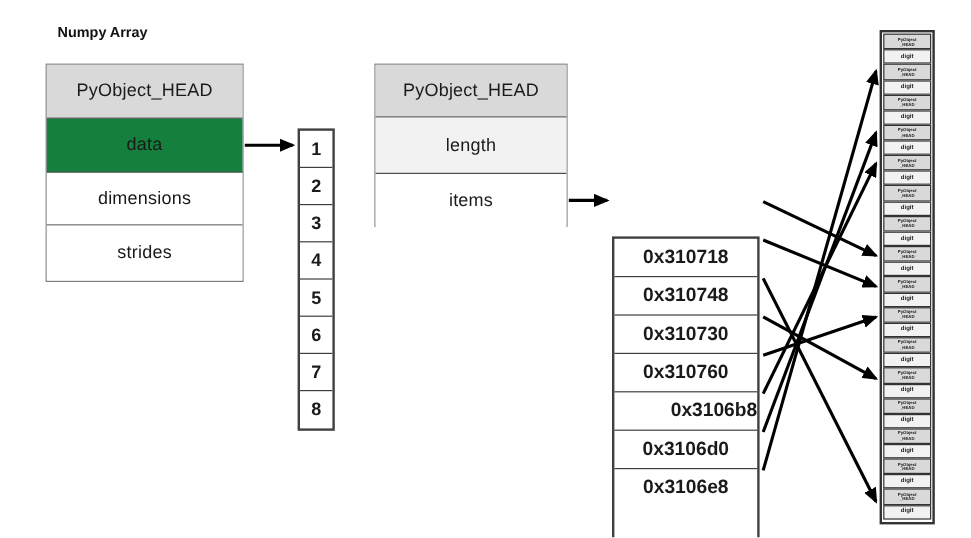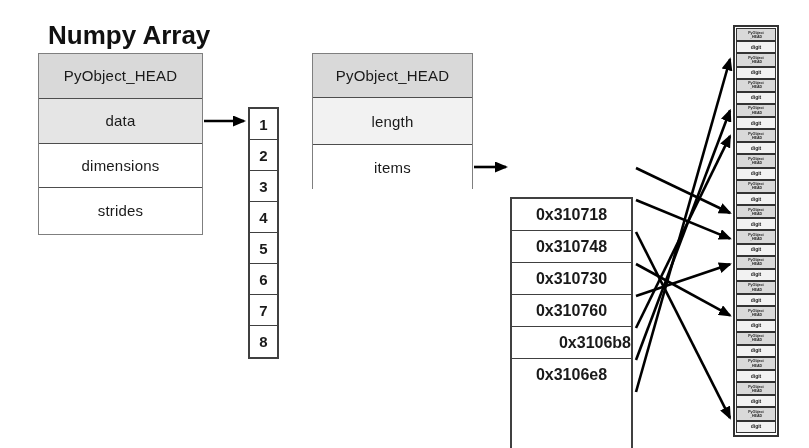--- a/index.html
+++ b/index.html
@@ -7,21 +7,21 @@
     position: relative;
     width: 809px;
     height: 448px;
     background: #ffffff;
     font-family: "Liberation Sans", sans-serif;
     color: #1a1a1a;
     overflow: hidden;
   }
   .title {
     position: absolute;
-    font-size: 26px;
+    font-size: 12px;
     font-weight: 700;
     color: #111111;
     white-space: nowrap;
   }
   
   .struct-box {
     position: absolute;
     border: 1.5px solid #7f7f7f;
     box-sizing: border-box;
     background: #ffffff;
@@ -115,21 +115,21 @@
 
 <div id="canvas">
 
   <div class="title" style="left:48px; top:20px;">Numpy Array</div>
 
 
   <div id="numpy-box" class="struct-box" style="left:38px; top:53px; width:165px; height:182px;">
       <div class="struct-row" style="height: 44.75px; background: rgb(217, 217, 217);">
         <span>PyObject_HEAD</span>
       </div>
-      <div class="struct-row" style="height: 44.75px; background: #e5e5e5;">
+      <div class="struct-row" style="height: 44.75px; background: #15803d;">
         <span>data</span>
       </div>
       <div class="struct-row" style="height: 44.75px; background: rgb(255, 255, 255);">
         <span>dimensions</span>
       </div>
       <div class="struct-row" style="height: 44.75px; background: rgb(255, 255, 255);">
         <span>strides</span>
       </div>
     </div>
 
@@ -180,20 +180,23 @@
         <span>0x310748</span>
       </div>
       <div class="addr-cell" style="height: 32px;">
         <span>0x310730</span>
       </div>
       <div class="addr-cell" style="height: 32px; align-items: center;">
         <span>0x310760</span>
       </div>
       <div class="addr-cell" style="height: 32px; justify-content: flex-end;">
         <span>0x3106b8</span>
+      </div>
+      <div class="addr-cell" style="height: 32px;">
+        <span>0x3106d0</span>
       </div>
       <div class="addr-cell" style="height: 32px;">
         <span>0x3106e8</span>
       </div>
     </div>
 
   <div id="memory-column" class="mem-col" style="left:733px; top:25px; width:46px; height:412px;">
       <div class="mem-cell" style="height: 13.3px; background: rgb(217, 217, 217);">
         <span class="mem-header">PyObject_HEAD</span>
       </div>

